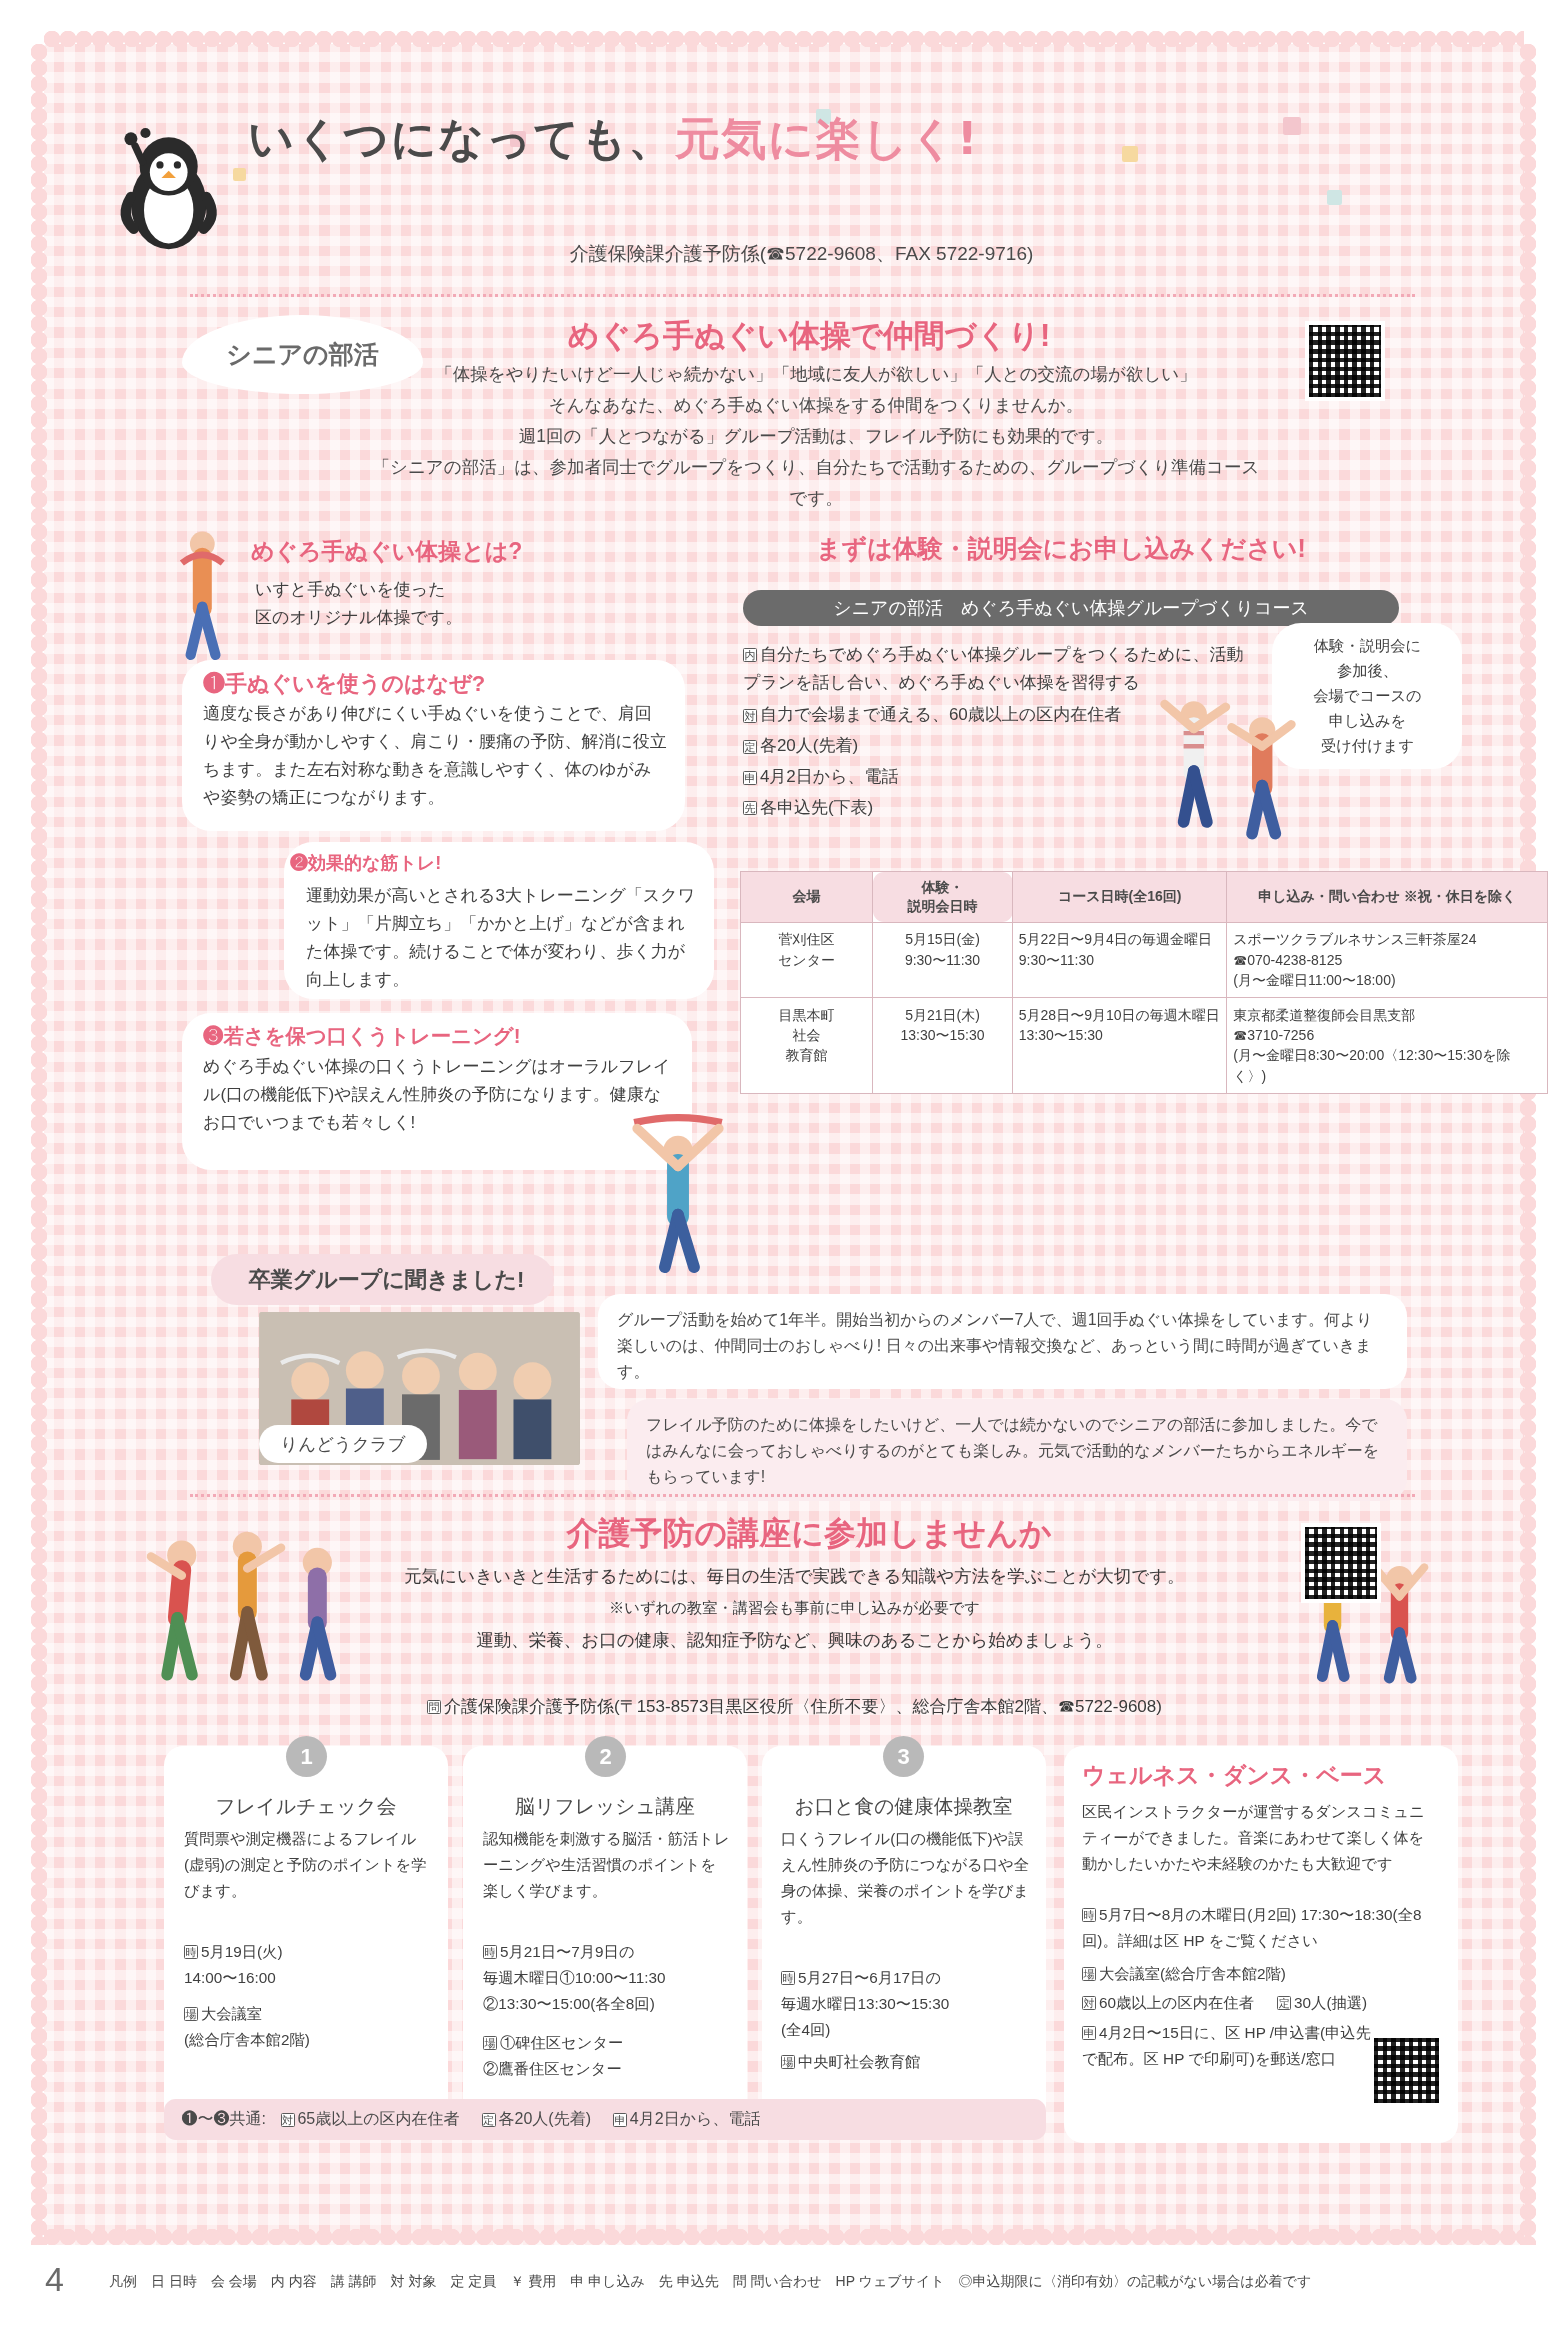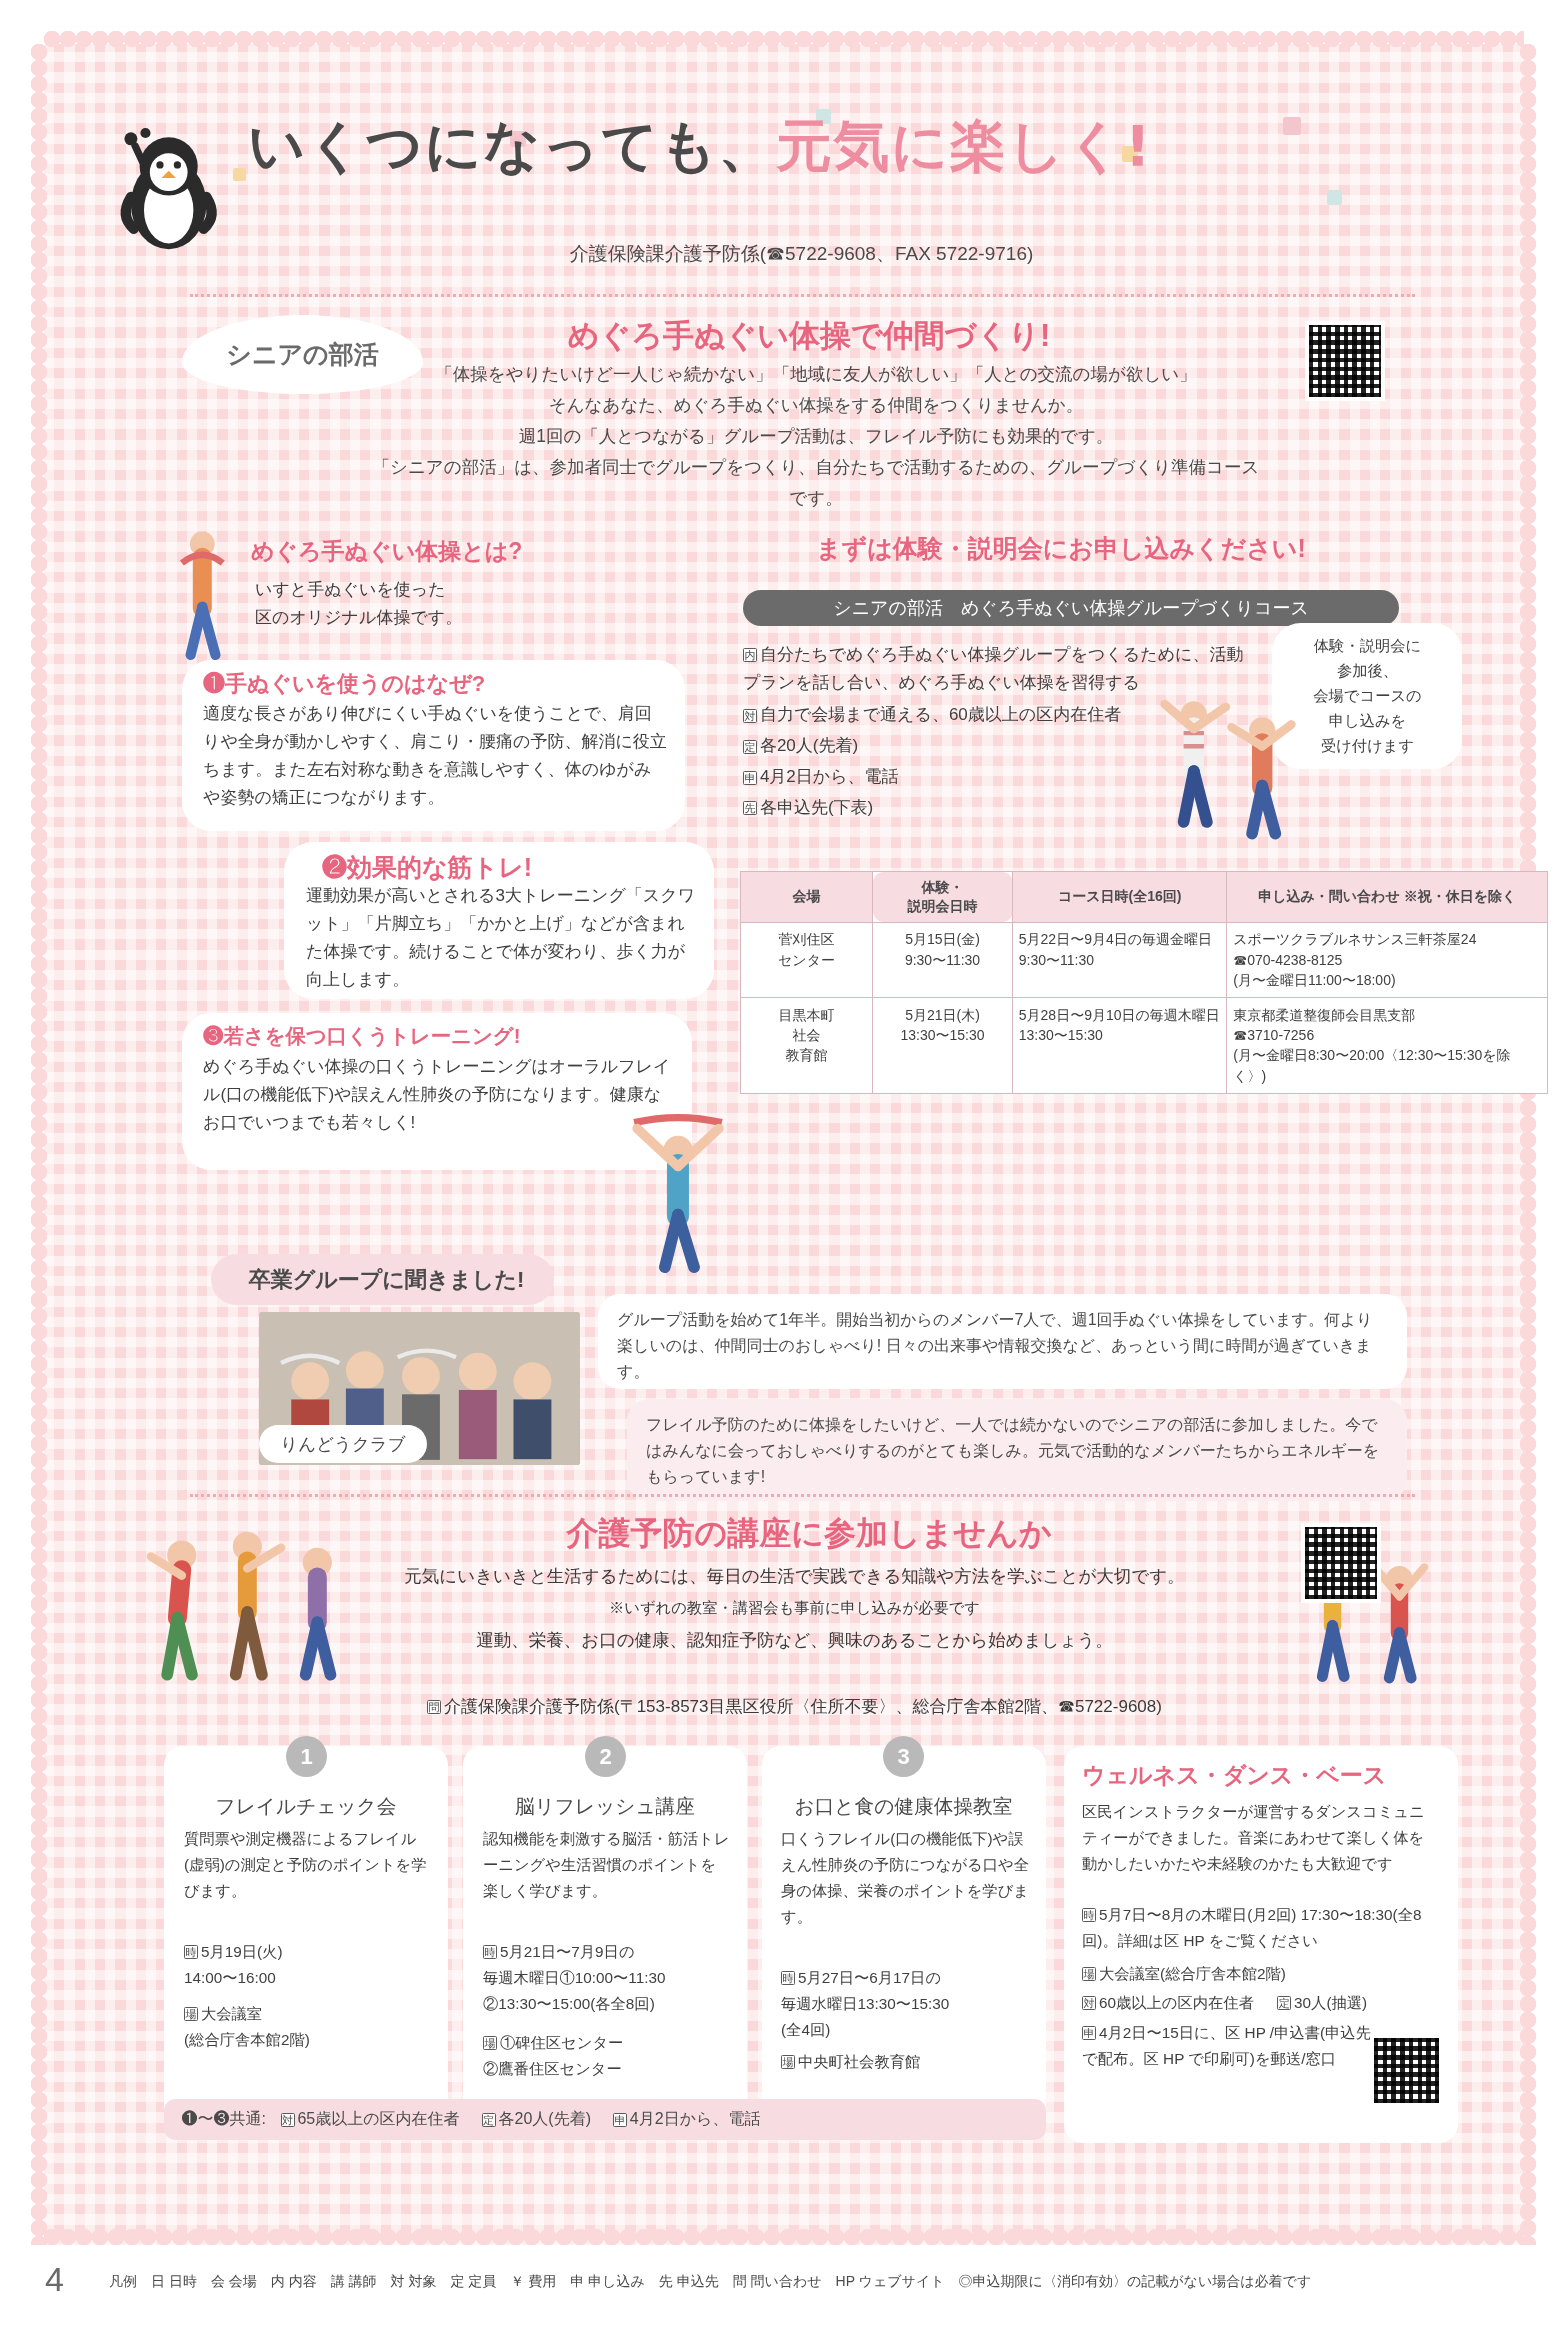--- a/index.html
+++ b/index.html
@@ -37,21 +37,21 @@
   .scallop-left { left:31px; }
   .scallop-right { left:1520px; }
 
   .sq { display:inline-block; border:1.1px solid #5a5a5a; color:#4a4a4a;
         font-size:11px; line-height:12.4px; width:14px; height:14px; text-align:center;
         vertical-align:0.7px; margin-right:2.9px; background:#fff; border-radius:1.5px; }
 
   
   .hdr-title {
     position:absolute; left:248px; top:109px; width:1057px; height:102px;
-    font-size:56px; font-weight:bold; color:#4a4a4a; letter-spacing:1.5px;
+    font-size:45px; font-weight:bold; color:#4a4a4a; letter-spacing:1.5px;
     font-family:"DejaVu Sans", sans-serif;
   }
   .hdr-title .pink { color:#ee8ca0; }
   .hdr-sub {
     position:absolute; left:437px; top:241px; width:729px;
     text-align:center; font-size:19px; color:#4a4a4a;
   }
   .penguin { position:absolute; left:109px; top:117px; width:131px; height:138px; }
 
   .confetti { position:absolute; border-radius:2.2px; }
@@ -184,21 +184,21 @@
 </svg>
 
 <div class="txt" style="left:255px;top:576px;width:379px;white-space:pre-line;">いすと手ぬぐいを使った
 区のオリジナル体操です。</div>
 
 <div class="cloud" style="left:182px;top:660px;width:503px;height:171px;"></div>
 <div class="h2-pink" style="left:203px;top:669px;font-size:22px;">❶手ぬぐいを使うのはなぜ?</div>
 <div class="txt" style="left:203px;top:700px;width:464px;">適度な長さがあり伸びにくい手ぬぐいを使うことで、肩回りや全身が動かしやすく、肩こり・腰痛の予防、解消に役立ちます。また左右対称な動きを意識しやすく、体のゆがみや姿勢の矯正につながります。</div>
 
 <div class="cloud" style="left:284px;top:842px;width:430px;height:157px;"></div>
-<div class="h2-pink" style="left:322px;top:851px;font-size:25px;">❷効果的な筋トレ!</div>
+<div class="h2-pink" style="left:290px;top:851px;font-size:18px;">❷効果的な筋トレ!</div>
 <div class="txt" style="left:306px;top:882px;width:391px;">運動効果が高いとされる3大トレーニング「スクワット」「片脚立ち」「かかと上げ」などが含まれた体操です。続けることで体が変わり、歩く力が向上します。</div>
 
 <div class="cloud" style="left:182px;top:1013px;width:510px;height:157px;"></div>
 <div class="h2-pink" style="left:203px;top:1022px;font-size:20.4px;">❸若さを保つ口くうトレーニング!</div>
 <div class="txt" style="left:203px;top:1053px;width:474px;">めぐろ手ぬぐい体操の口くうトレーニングはオーラルフレイル(口の機能低下)や誤えん性肺炎の予防になります。健康なお口でいつまでも若々しく!</div>
 
 <svg style="position:absolute;left:605px;top:1108px;width:146px;height:168px;" viewBox="0 0 200 230" width="146" height="168">
   <path d="M40 20 q60 -14 120 0" stroke="#e06a6a" stroke-width="10" fill="none"></path>
   <circle cx="100" cy="58" r="20" fill="#f2c6a8"></circle>
   <path d="M100 78 l0 70" stroke="#4fa3c7" stroke-width="30" stroke-linecap="round"></path>

